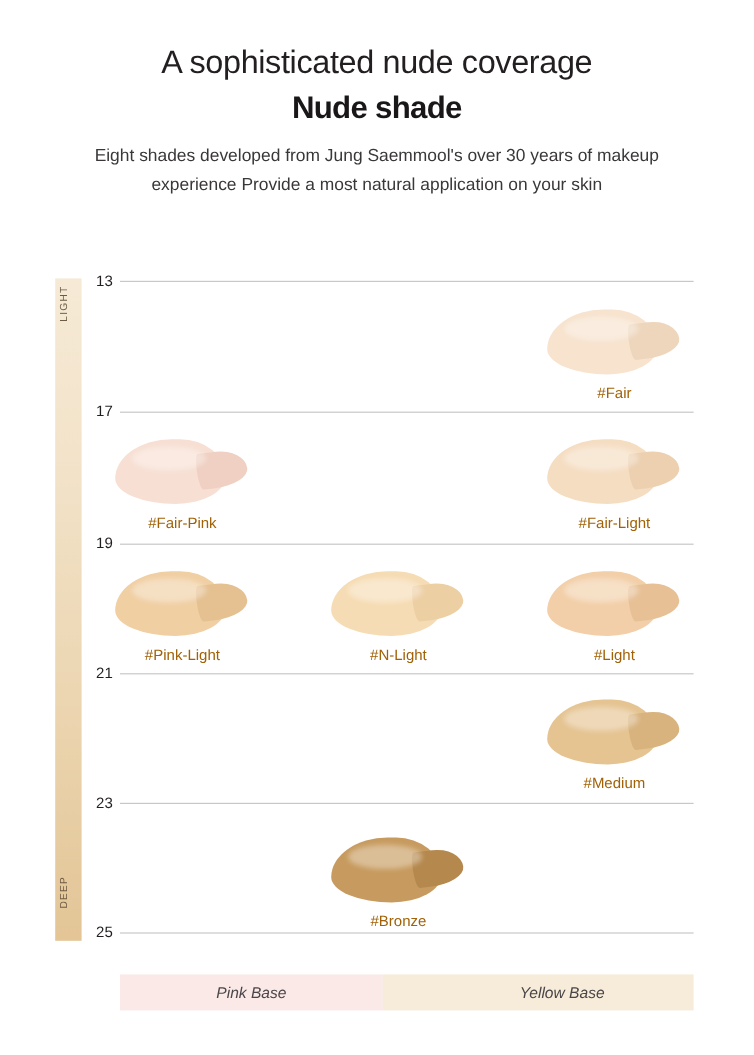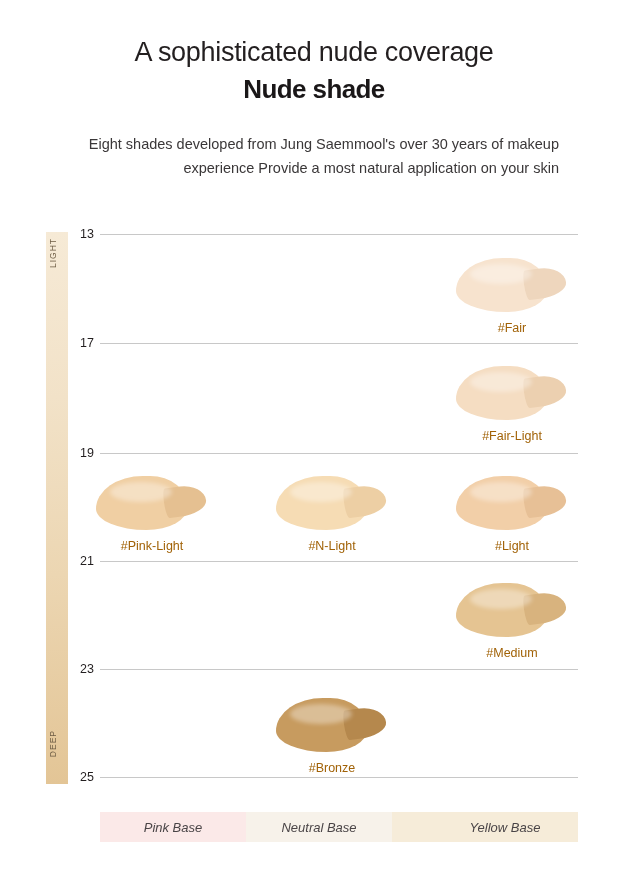--- a/index.html
+++ b/index.html
@@ -30,26 +30,25 @@
   }
   .title-line2 {
     font-size: 26px;
     font-weight: bold;
     letter-spacing: -0.6px;
     color: #1a1718;
     line-height: 1.2;
     margin-top: 4px;
   }
   .subtitle {
-    margin: 28px auto 0;
+    margin: 14px auto 0;
     width: 490px;
     font-size: 14.5px;
     line-height: 1.65;
     color: #3a3738;
-    text-align: right;
   }
 
   
   .chart {
     position: absolute;
     left: 0;
     top: 222px;
     width: 600px;
     height: 570px;
   }
@@ -199,20 +198,28 @@
 
   <div class="swatch" style="left:448px; top:32px;">
     <div class="smear">
       <div class="blob" style="background:#f7e3ce"></div>
       <div class="tail" style="background:#eed6bd"></div>
       <div class="gloss"></div>
     </div>
     <div class="name">#Fair</div>
   </div>
 
+  <div class="swatch" style="left:88px; top:140px;">
+    <div class="smear">
+      <div class="blob" style="background:#f7dfd3"></div>
+      <div class="tail" style="background:#efd0c2"></div>
+      <div class="gloss"></div>
+    </div>
+    <div class="name">#Fair-Pink</div>
+  </div>
 
   <div class="swatch" style="left:448px; top:140px;">
     <div class="smear">
       <div class="blob" style="background:#f5ddc2"></div>
       <div class="tail" style="background:#ecd0b0"></div>
       <div class="gloss"></div>
     </div>
     <div class="name">#Fair-Light</div>
   </div>
 
@@ -259,15 +266,14 @@
       <div class="gloss"></div>
     </div>
     <div class="name">#Bronze</div>
   </div>
 
 
 </div>
 
 <div class="bases">
   <div class="base-cell base-pink">Pink Base</div>
-  <div class="base-cell base-neutral">Neutral Base</div>
   <div class="base-cell base-yellow">Yellow Base</div>
 </div>
 
 </body></html>

